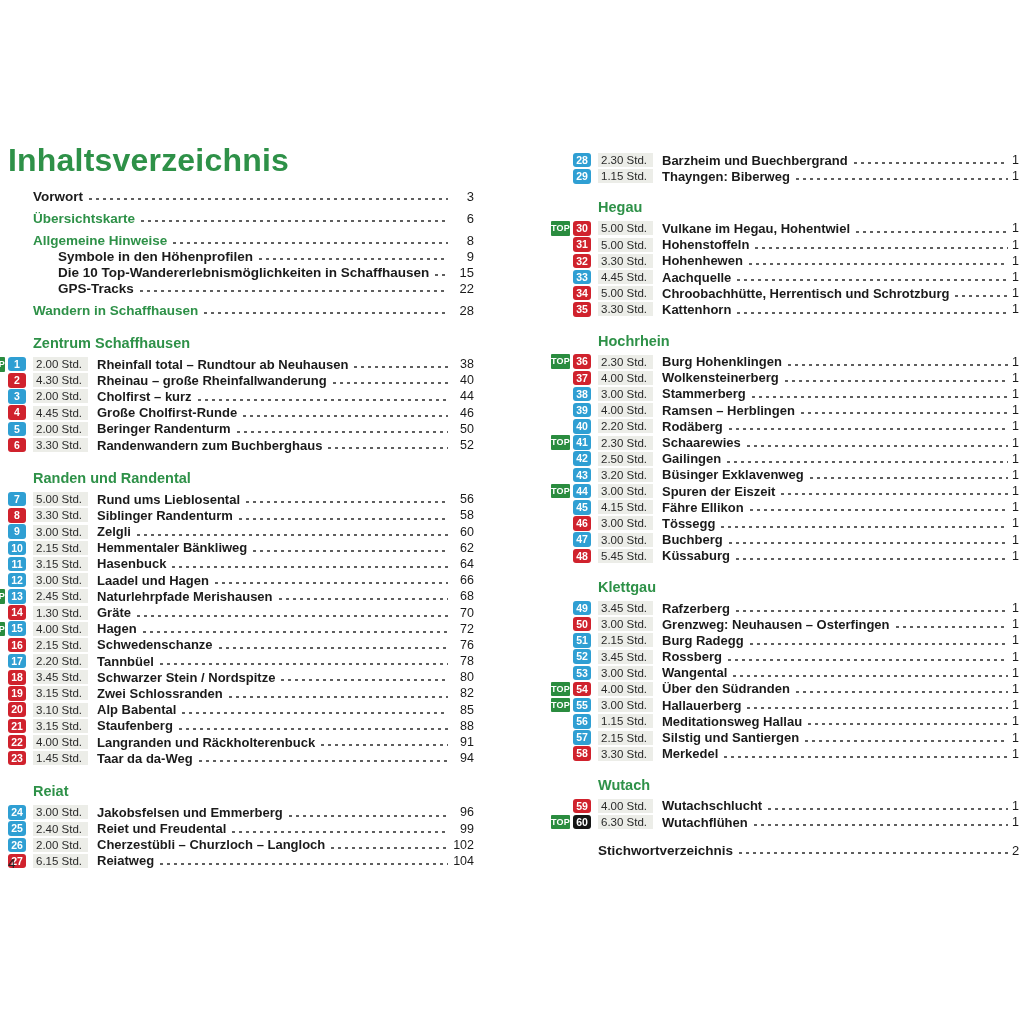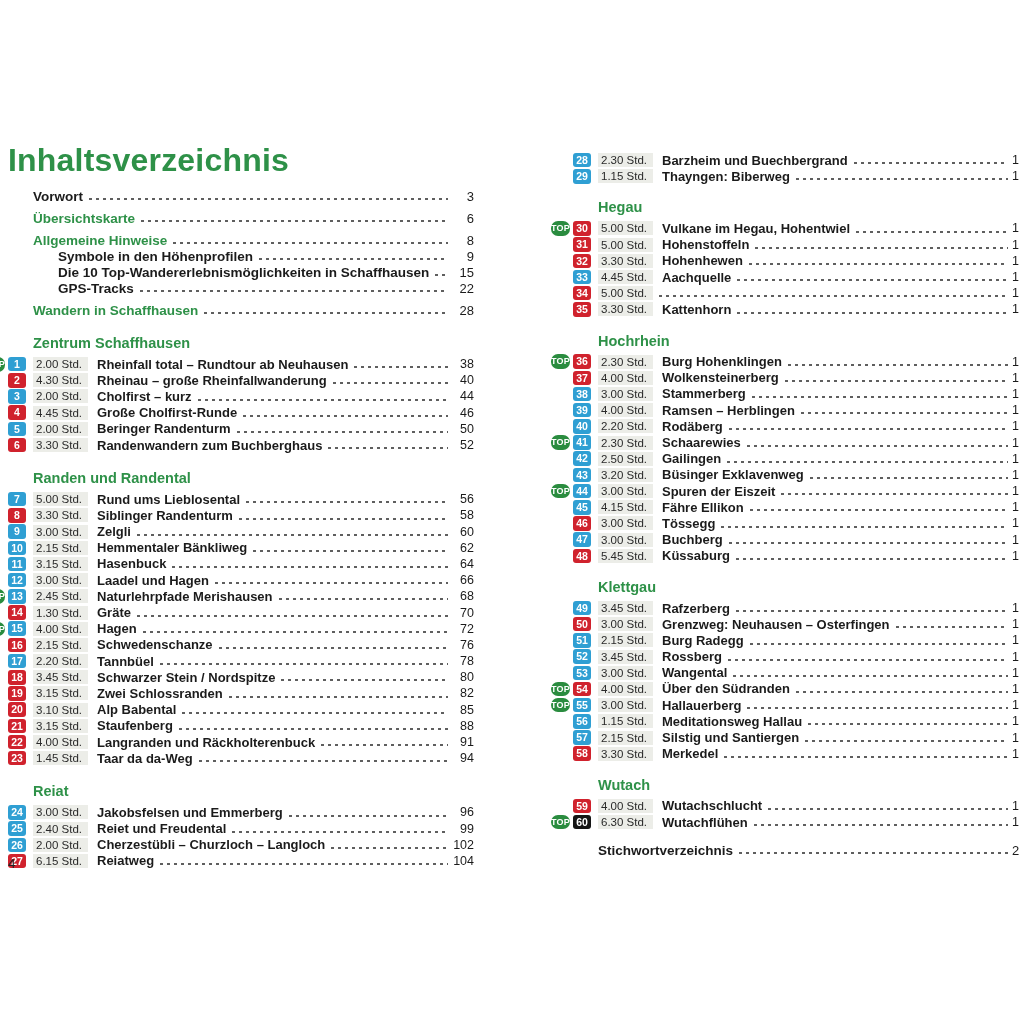--- a/index.html
+++ b/index.html
@@ -42,21 +42,21 @@
   .col-right .sec.first{margin-top:0;}
   .sec-h{font-size:14.5px;line-height:17px;font-weight:bold;color:var(--green);margin:0 0 4px 25px;}
   .col-right .sec-h{margin-left:47px;}
 
   .trow{display:flex;align-items:center;height:16.2px;position:relative;}
   .badge{flex:none;width:18px;height:14.5px;border-radius:3px;color:#fff;
     font-size:10.5px;font-weight:bold;text-align:center;line-height:14.5px;}
   .badge.blue{background:var(--badge-blue);}
   .badge.red{background:var(--badge-red);}
   .badge.black{background:var(--badge-black);}
-  .topb{flex:none;width:19px;height:14.5px;border-radius:7px;background:var(--top-green);
+  .topb{flex:none;width:19px;height:14.5px;border-radius:1px;background:var(--top-green);
     color:#fff;font-size:9px;font-weight:bold;text-align:right;line-height:14.5px;letter-spacing:.2px;}
   .topb.clipped{position:absolute;left:-22px;top:1px;}
   .topslot{flex:none;width:22px;display:flex;align-items:center;}
   .time{flex:none;margin-left:7px;width:55px;background:var(--time-bg);
     font-size:11.5px;color:#2A2A2A;padding:1px 3px;white-space:nowrap;}
   .ttl{margin-left:9px;font-weight:bold;font-size:13px;white-space:nowrap;}
   .trow .pn{font-size:12.5px;}
   .col-right .pn{text-align:left;min-width:28px;}
 
   .index-row{display:flex;align-items:center;height:16px;margin:12px 0 0 47px;}
@@ -364,20 +364,21 @@
           <span class="badge blue">33</span>
           <span class="time">4.45 Std.</span>
           <span class="ttl">Aachquelle</span>
           <span class="leader"></span>
           <span class="pn">1</span>
         </div>
         <div class="trow">
           <span class="topslot"></span>
           <span class="badge red">34</span>
           <span class="time">5.00 Std.</span>
+          <span class="ttl">Chroobachhütte, Herrentisch und Schrotzburg</span>
           <span class="leader"></span>
           <span class="pn">1</span>
         </div>
         <div class="trow">
           <span class="topslot"></span>
           <span class="badge red">35</span>
           <span class="time">3.30 Std.</span>
           <span class="ttl">Kattenhorn</span>
           <span class="leader"></span>
           <span class="pn">1</span>

